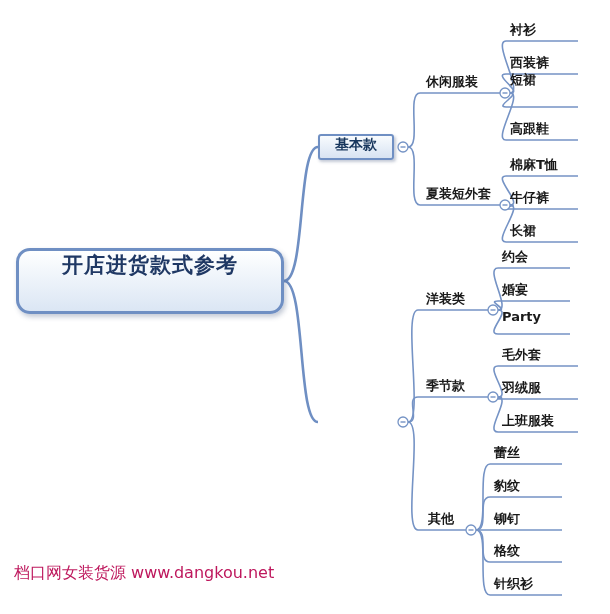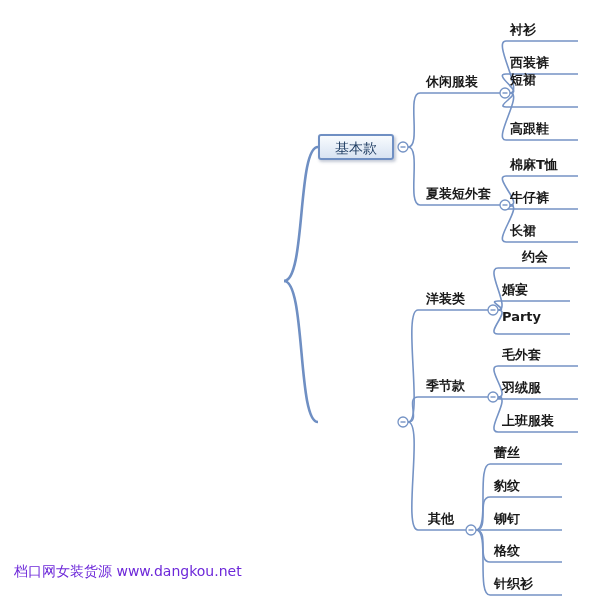--- a/index.html
+++ b/index.html
@@ -3,31 +3,31 @@
 <meta charset="utf-8">
 <style>
   html,body{margin:0;padding:0;background:#fff;}
   body{font-family:"DejaVu Sans","Liberation Sans",sans-serif;}
   .canvas{position:relative;width:610px;height:614px;background:#fff;overflow:hidden;}
   svg.connectors{position:absolute;left:0;top:0;}
   .ln{stroke:#7593c5;stroke-width:1.6;fill:none;}
   .main{stroke-width:2.6;stroke:#6f8fc3;}
   .cc{fill:#ffffff;stroke:#7593c5;stroke-width:1.3;}
   .cm{stroke:#7593c5;stroke-width:1.4;}
-  .node-box{position:absolute;display:flex;align-items:flex-end;justify-content:center;
+  .node-box{position:absolute;display:flex;align-items:flex-start;justify-content:center;
     border:2px solid #6f8fc3;border-radius:3px;
     background:linear-gradient(#f8fbfe,#d8e3f2);
-    font-weight:normal;color:#17365d;font-size:14px;
+    font-weight:bold;color:#17365d;font-size:14px;
     box-shadow:1.5px 2px 3px rgba(60,80,120,.3);cursor:default;}
   .root-box{border-width:3px;border-radius:14px;font-size:21px;color:#1f3864;
     background:linear-gradient(#feffff,#dbe6f4);
     box-shadow:2px 3px 5px rgba(60,80,120,.3);letter-spacing:1px;}
   .txt{position:absolute;font-weight:bold;font-size:13px;color:#1a1a1a;
     height:20px;line-height:20px;white-space:nowrap;cursor:default;}
-  .watermark{position:absolute;font-size:14px;color:#6d28d9;white-space:nowrap;}
+  .watermark{position:absolute;font-size:16px;color:#be185d;white-space:nowrap;}
 </style>
 </head>
 <body>
 
 <div class="canvas">
 
   <svg class="connectors" width="610" height="614">
 
     <path class="ln main" d="M284,281 C306,281 297,147 318,147"></path>
     <path class="ln main" d="M284,281 C306,281 297,422 318,422"></path>
@@ -84,41 +84,44 @@
     <g>
         <circle class="cc" cx="493" cy="397" r="5"></circle>
         <line class="cm" x1="490.5" y1="397" x2="495.5" y2="397"></line>
       </g>
     <g>
         <circle class="cc" cx="471" cy="530" r="5"></circle>
         <line class="cm" x1="468.5" y1="530" x2="473.5" y2="530"></line>
       </g>
   </svg>
 
+  <div class="node-box root-box" style="left:16px;top:248px;width:262px;height:60px">
+    <span>开店进货款式参考</span>
+  </div>
 
   <div class="node-box" style="left:318px;top:134px;width:72px;height:22px">
     <span>基本款</span>
   </div>
 
   <div class="txt" style="left:426px;top:72px">休闲服装</div>
   <div class="txt" style="left:426px;top:184px">夏装短外套</div>
   <div class="txt" style="left:426px;top:289px">洋装类</div>
   <div class="txt" style="left:426px;top:376px">季节款</div>
   <div class="txt" style="left:428px;top:509px">其他</div>
 
   <div class="txt" style="left:510px;top:20px">衬衫</div>
   <div class="txt" style="left:510px;top:53px">西装裤</div>
   <div class="txt" style="left:510px;top:70px">短裙</div>
   <div class="txt" style="left:510px;top:119px">高跟鞋</div>
 
   <div class="txt" style="left:510px;top:155px">棉麻T恤</div>
   <div class="txt" style="left:510px;top:188px">牛仔裤</div>
   <div class="txt" style="left:510px;top:221px">长裙</div>
 
-  <div class="txt" style="left:522px;top:247px">约会</div>
+  <div class="txt" style="left:502px;top:247px">约会</div>
   <div class="txt" style="left:502px;top:280px">婚宴</div>
   <div class="txt" style="left:502px;top:307px">Party</div>
 
   <div class="txt" style="left:502px;top:345px">毛外套</div>
   <div class="txt" style="left:502px;top:378px">羽绒服</div>
   <div class="txt" style="left:502px;top:411px">上班服装</div>
 
   <div class="txt" style="left:494px;top:443px">蕾丝</div>
   <div class="txt" style="left:494px;top:476px">豹纹</div>
   <div class="txt" style="left:494px;top:509px">铆钉</div>

